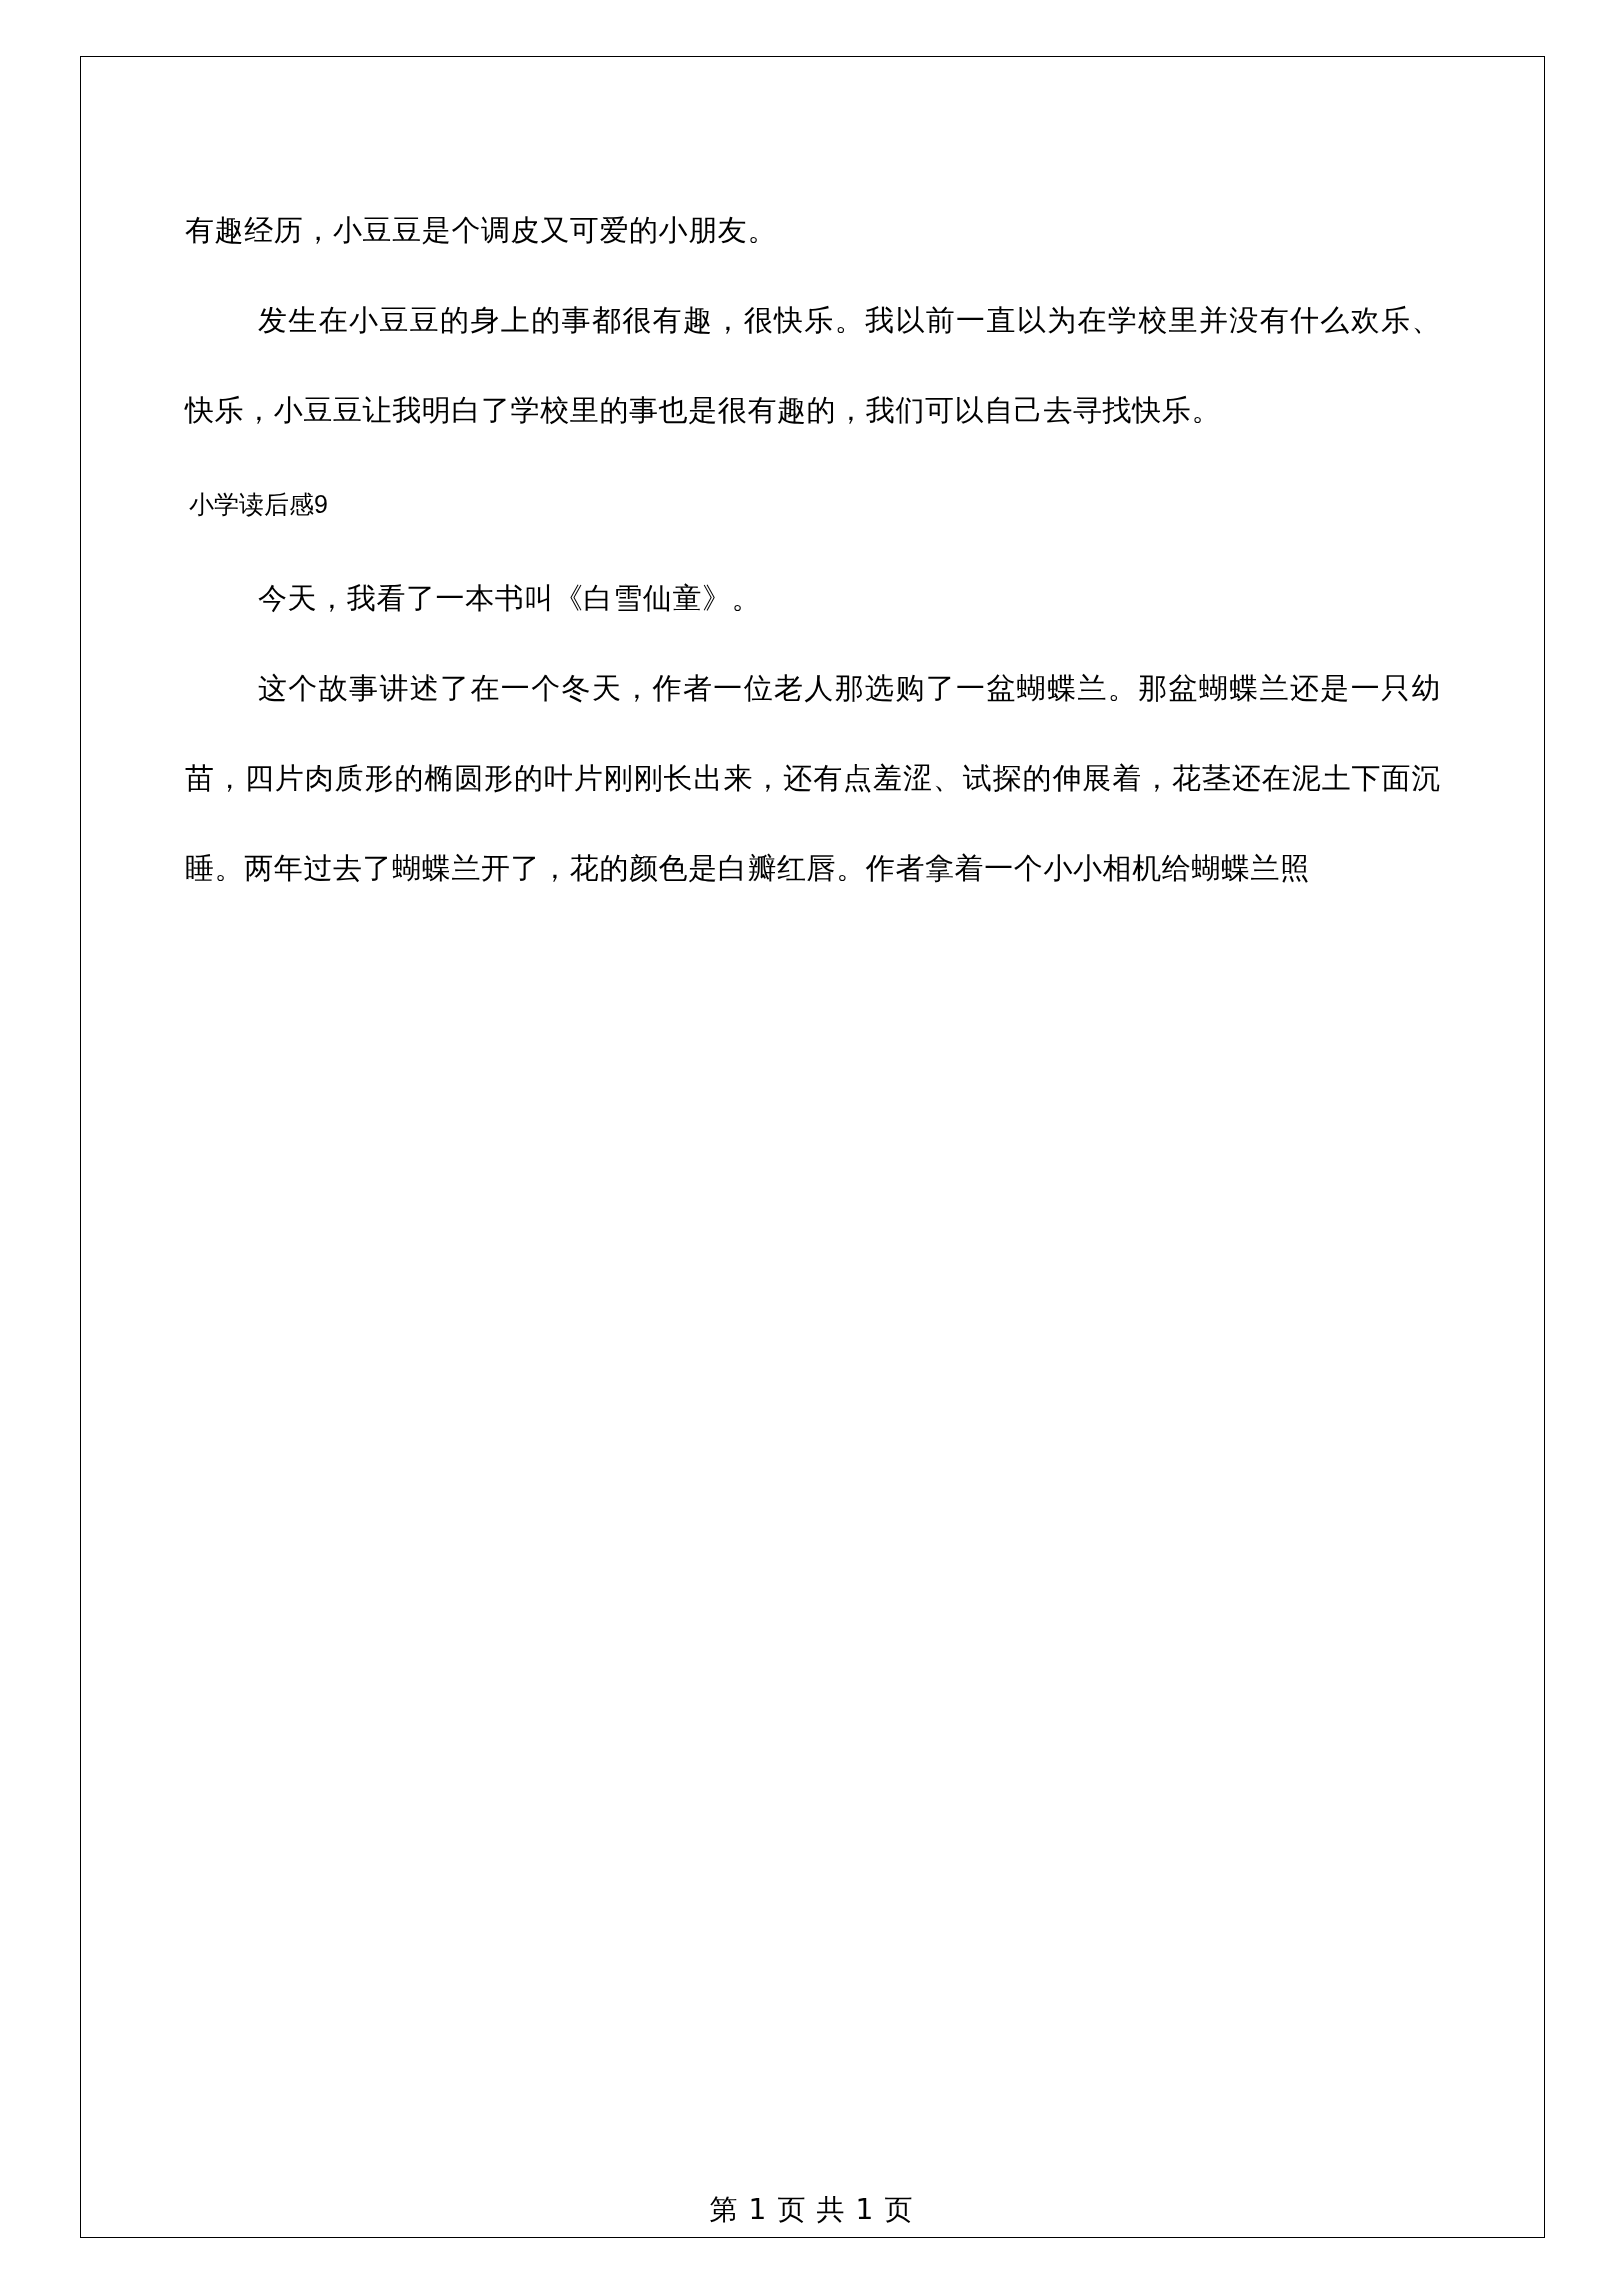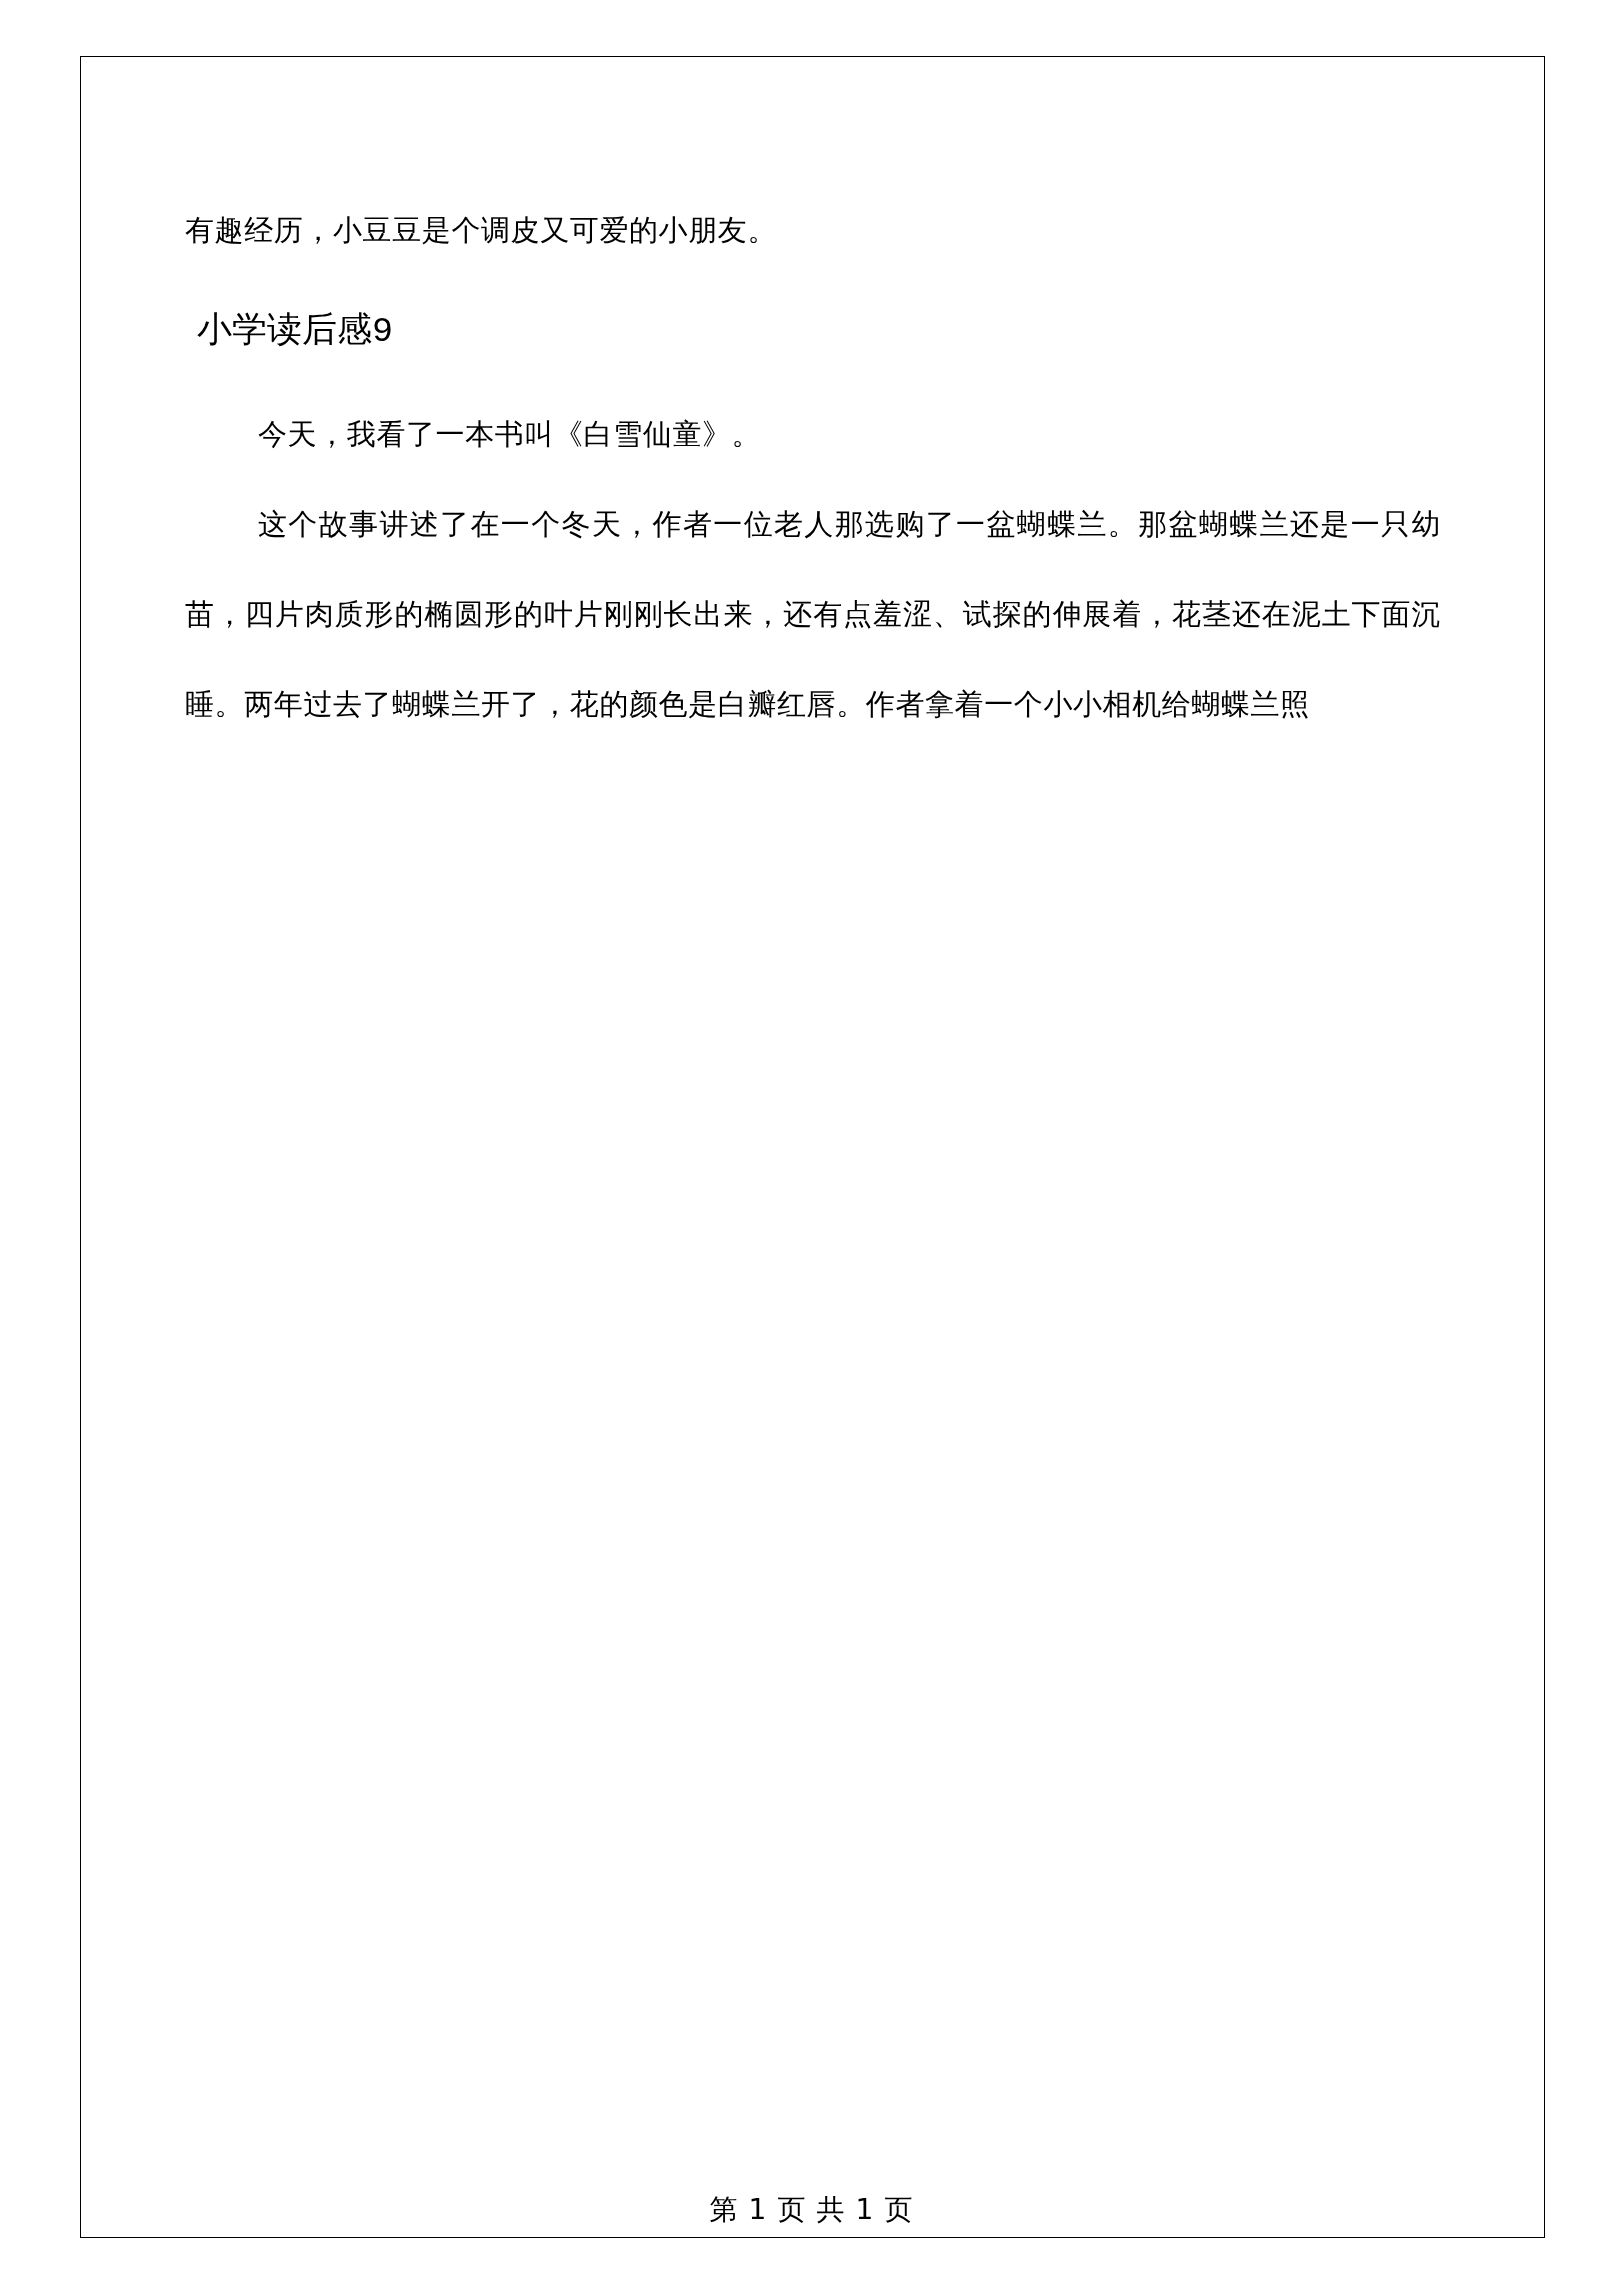--- a/index.html
+++ b/index.html
@@ -42,27 +42,27 @@
     margin: 0;
     font-family: "DejaVu Sans", sans-serif;
   }
   .para.indent {
     text-indent: 73px;
   }
   .para.noindent {
     text-indent: 0;
   }
   .heading {
-    font-size: 35px;
+    font-size: 25px;
     line-height: 90px;
     color: #000000;
-    margin: 12px;
+    margin: 4px;
     text-indent: 0;
     font-weight: normal;
-    font-family: Liberation Mono, monospace;
+    font-family: Liberation Sans, sans-serif;
   }
   .footer {
     position: absolute;
     left: 0;
     right: 0;
     bottom: 66px;
     text-align: center;
     font-size: 28px;
     color: #000000;
     letter-spacing: 1.1px;
@@ -70,20 +70,21 @@
   }
 </style>
 </head>
 <body>
 
 <div class="page">
   <div class="page-border"></div>
 
   <div class="content">
     <p class="para noindent">有趣经历，小豆豆是个调皮又可爱的小朋友。</p>
+    <p class="para indent">发生在小豆豆的身上的事都很有趣，很快乐。我以前一直以为在学校里并没有什么欢乐、快乐，小豆豆让我明白了学校里的事也是很有趣的，我们可以自己去寻找快乐。</p>
     <h2 class="heading">小学读后感9</h2>
     <p class="para indent">今天，我看了一本书叫《白雪仙童》。</p>
     <p class="para indent">这个故事讲述了在一个冬天，作者一位老人那选购了一盆蝴蝶兰。那盆蝴蝶兰还是一只幼苗，四片肉质形的椭圆形的叶片刚刚长出来，还有点羞涩、试探的伸展着，花茎还在泥土下面沉睡。两年过去了蝴蝶兰开了，花的颜色是白瓣红唇。作者拿着一个小小相机给蝴蝶兰照</p>
   </div>
 
   <div class="footer">第 1 页  共 1 页</div>
 </div>
 
 
 </body></html>

